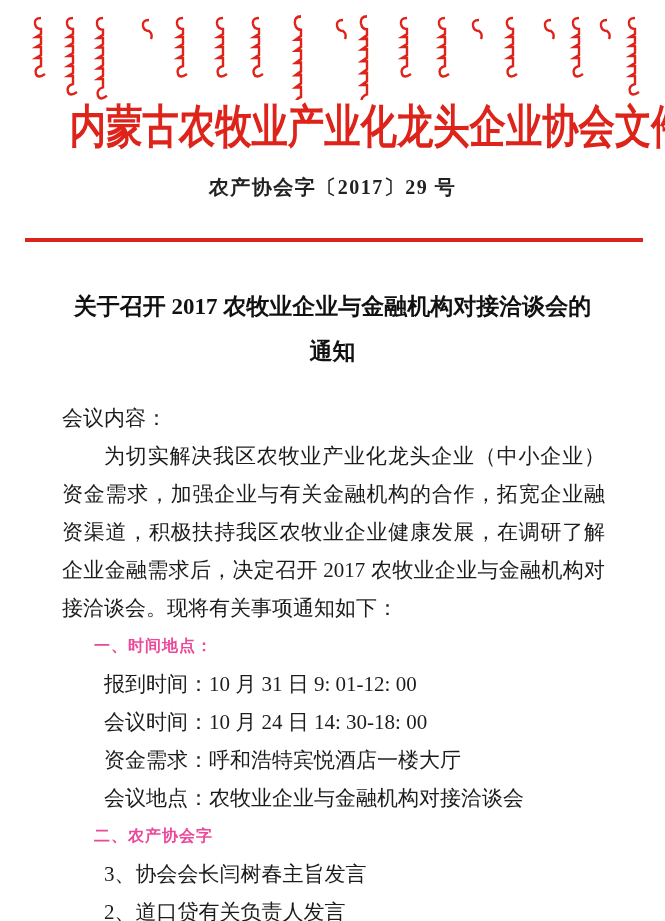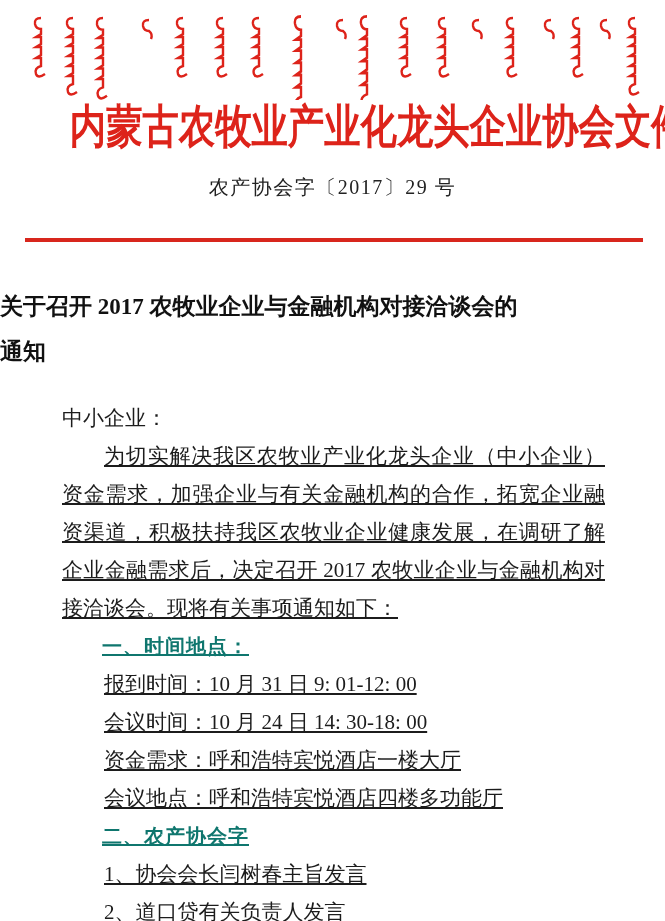--- a/index.html
+++ b/index.html
@@ -30,54 +30,55 @@
     transform-origin: 50% 50%;
     letter-spacing: 0px;
     font-family: "Liberation Serif", "DejaVu Serif", serif;
   }
   .doc-number {
     margin-top: 16px;
     text-align: center;
     font-size: 20px;
     letter-spacing: 1.5px;
     color: #222;
+    font-weight: bold;
   }
   .red-rule {
     height: 4px;
     background: #d8261d;
     margin: 37px 22px 0 25px;
   }
 
   
   .notice-title {
     margin-top: 42px;
-    text-align: left;
+    text-align: center;
     font-size: 23px;
     font-weight: bold;
     line-height: 45px;
     color: #111;
     font-family: "Liberation Serif", "DejaVu Serif", serif;
   }
 
   
   .doc-body {
     margin: 25px 60px 0 62px;
     font-size: 21px;
     line-height: 38px;
     text-align: justify;
     color: #1c1c1c;
   }
   .doc-body p { margin: 0; }
-  .indent { text-indent: 2em; text-decoration: underline; }
+  .indent { text-indent: 2em; }
   .sec-heading {
     font-family: "Liberation Sans", "DejaVu Sans", sans-serif;
     font-weight: bold;
-    font-size: 20px;
+    font-size: 16px;
     letter-spacing: 1px;
-    color: #0f766e;
+    color: #ec4899;
   }
 </style>
 </head>
 <body>
 
 <div class="page">
 
   <header>
 
     <svg class="mongolian-svg" width="665" height="92" viewBox="0 0 665 92" aria-hidden="true">
@@ -127,28 +128,28 @@
     <div class="red-rule"></div>
   </header>
 
   <main>
     <h1 class="notice-title">
       <span>关于召开 2017 农牧业企业与金融机构对接洽谈会的</span><br>
       <span>通知</span>
     </h1>
 
     <div class="doc-body">
-      <p>中小企业：</p>
+      <p>会议内容：</p>
       <p class="indent">为切实解决我区农牧业产业化龙头企业（中小企业）资金需求，加强企业与有关金融机构的合作，拓宽企业融资渠道，积极扶持我区农牧业企业健康发展，在调研了解企业金融需求后，决定召开 2017 农牧业企业与金融机构对接洽谈会。现将有关事项通知如下：</p>
 
       <p class="indent sec-heading">一、时间地点：</p>
       <p class="indent">报到时间：10 月 31 日 9: 01-12: 00</p>
       <p class="indent">会议时间：10 月 24 日 14: 30-18: 00</p>
       <p class="indent">资金需求：呼和浩特宾悦酒店一楼大厅</p>
-      <p class="indent">会议地点：呼和浩特宾悦酒店四楼多功能厅</p>
+      <p class="indent">会议地点：农牧业企业与金融机构对接洽谈会</p>
 
       <p class="indent sec-heading">二、农产协会字</p>
-      <p class="indent">1、协会会长闫树春主旨发言</p>
+      <p class="indent">3、协会会长闫树春主旨发言</p>
       <p class="indent">2、道口贷有关负责人发言</p>
     </div>
   </main>
 
 </div>
 
 </body></html>

